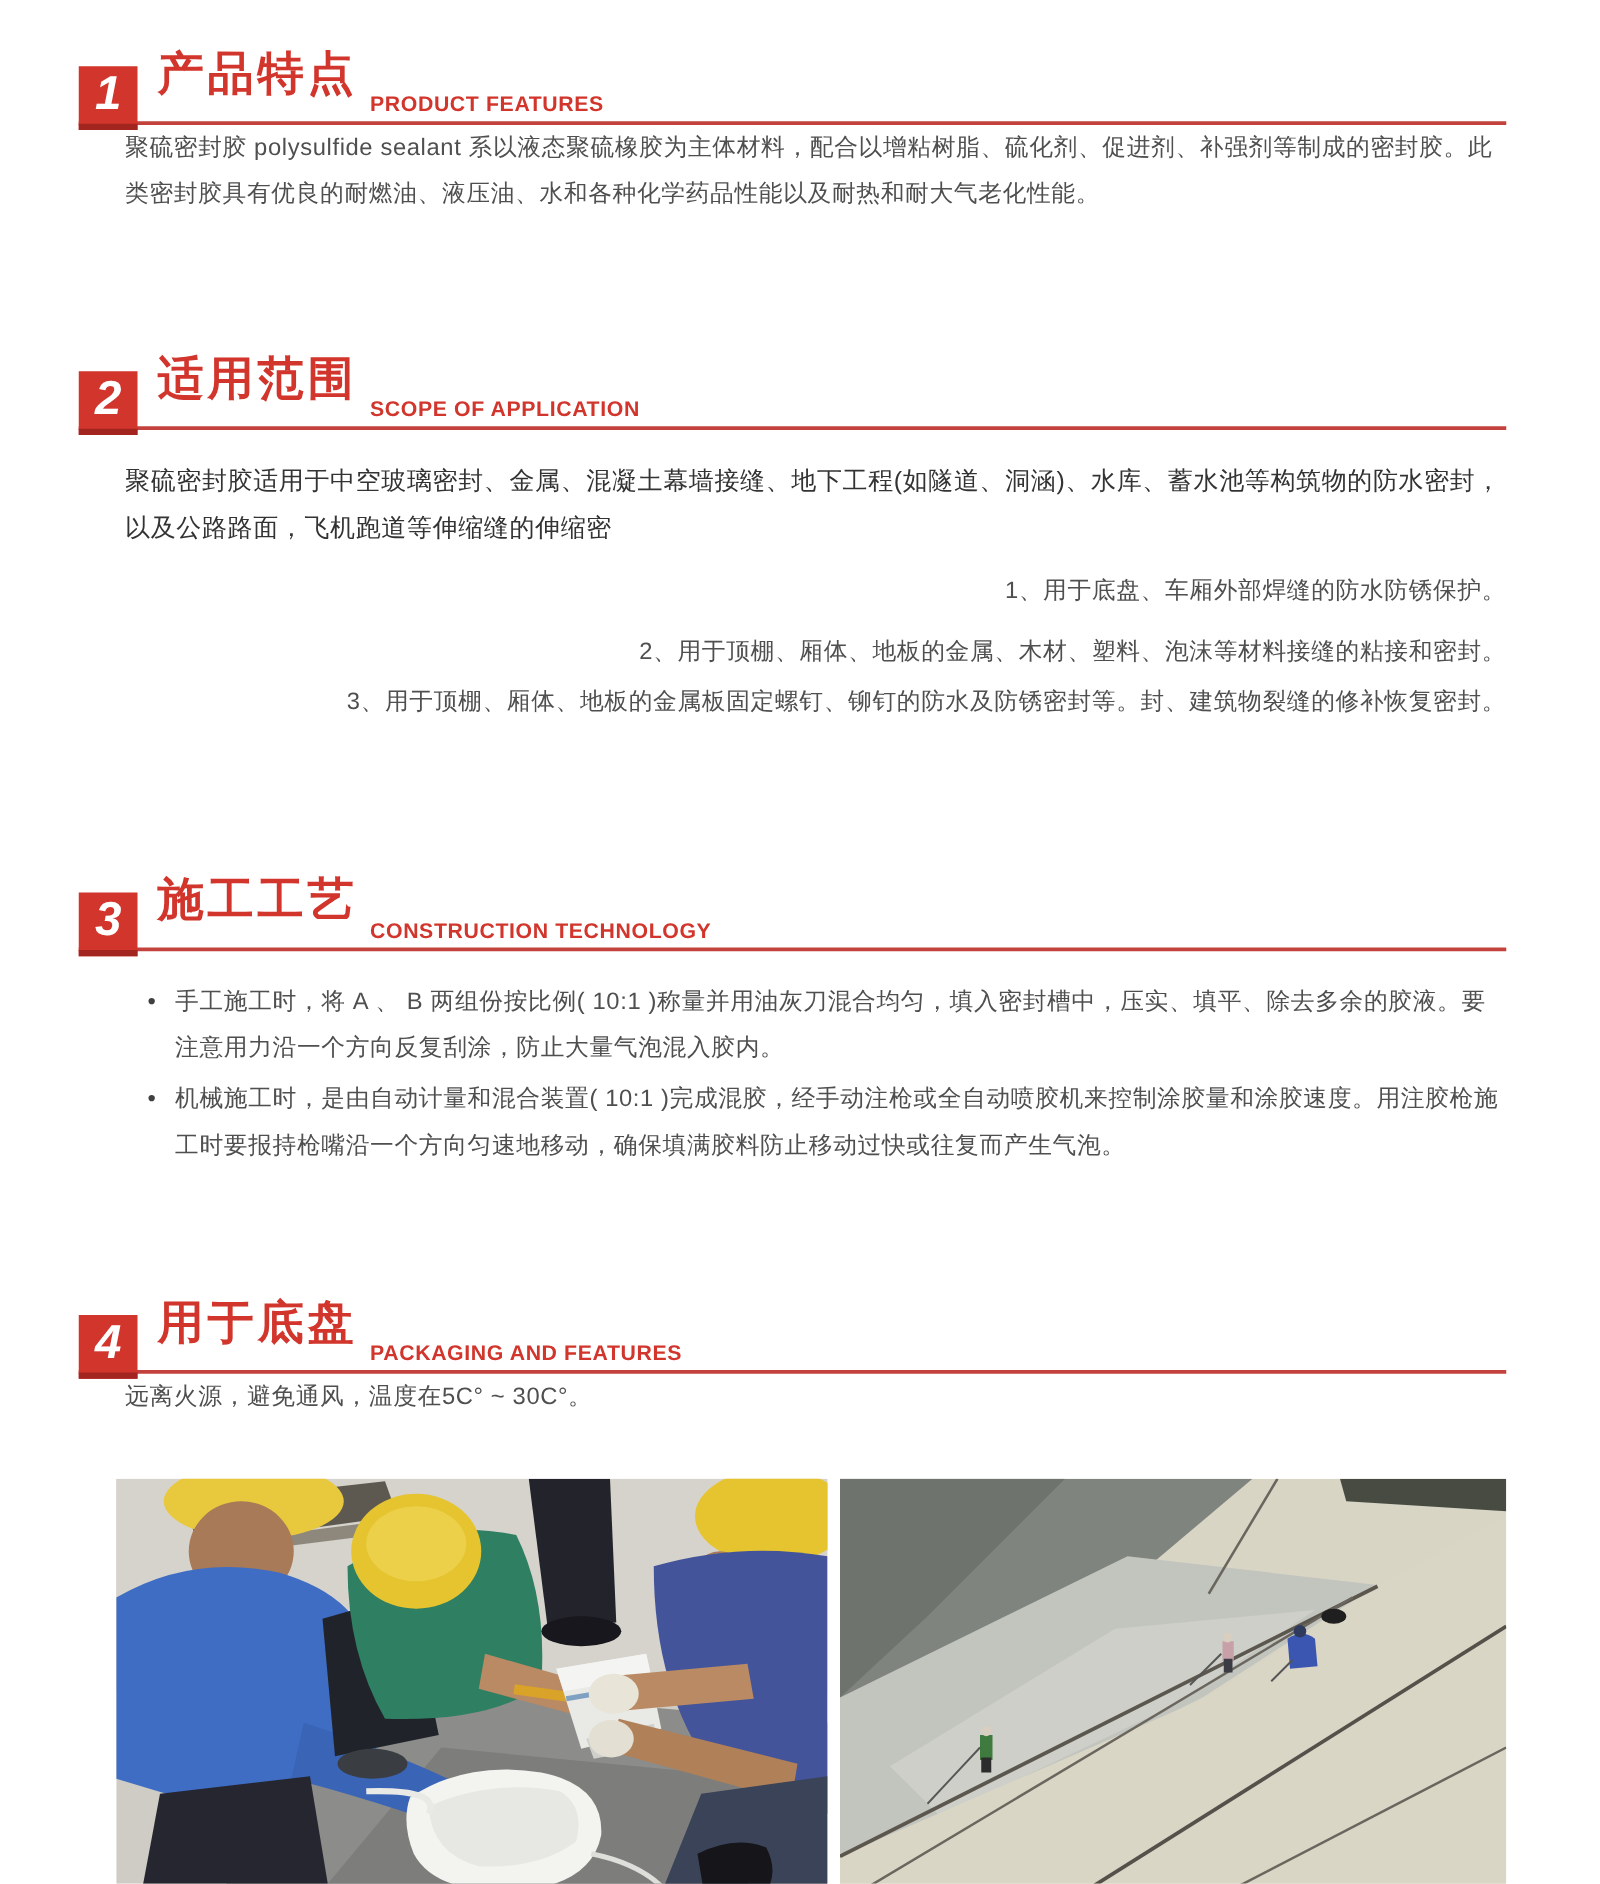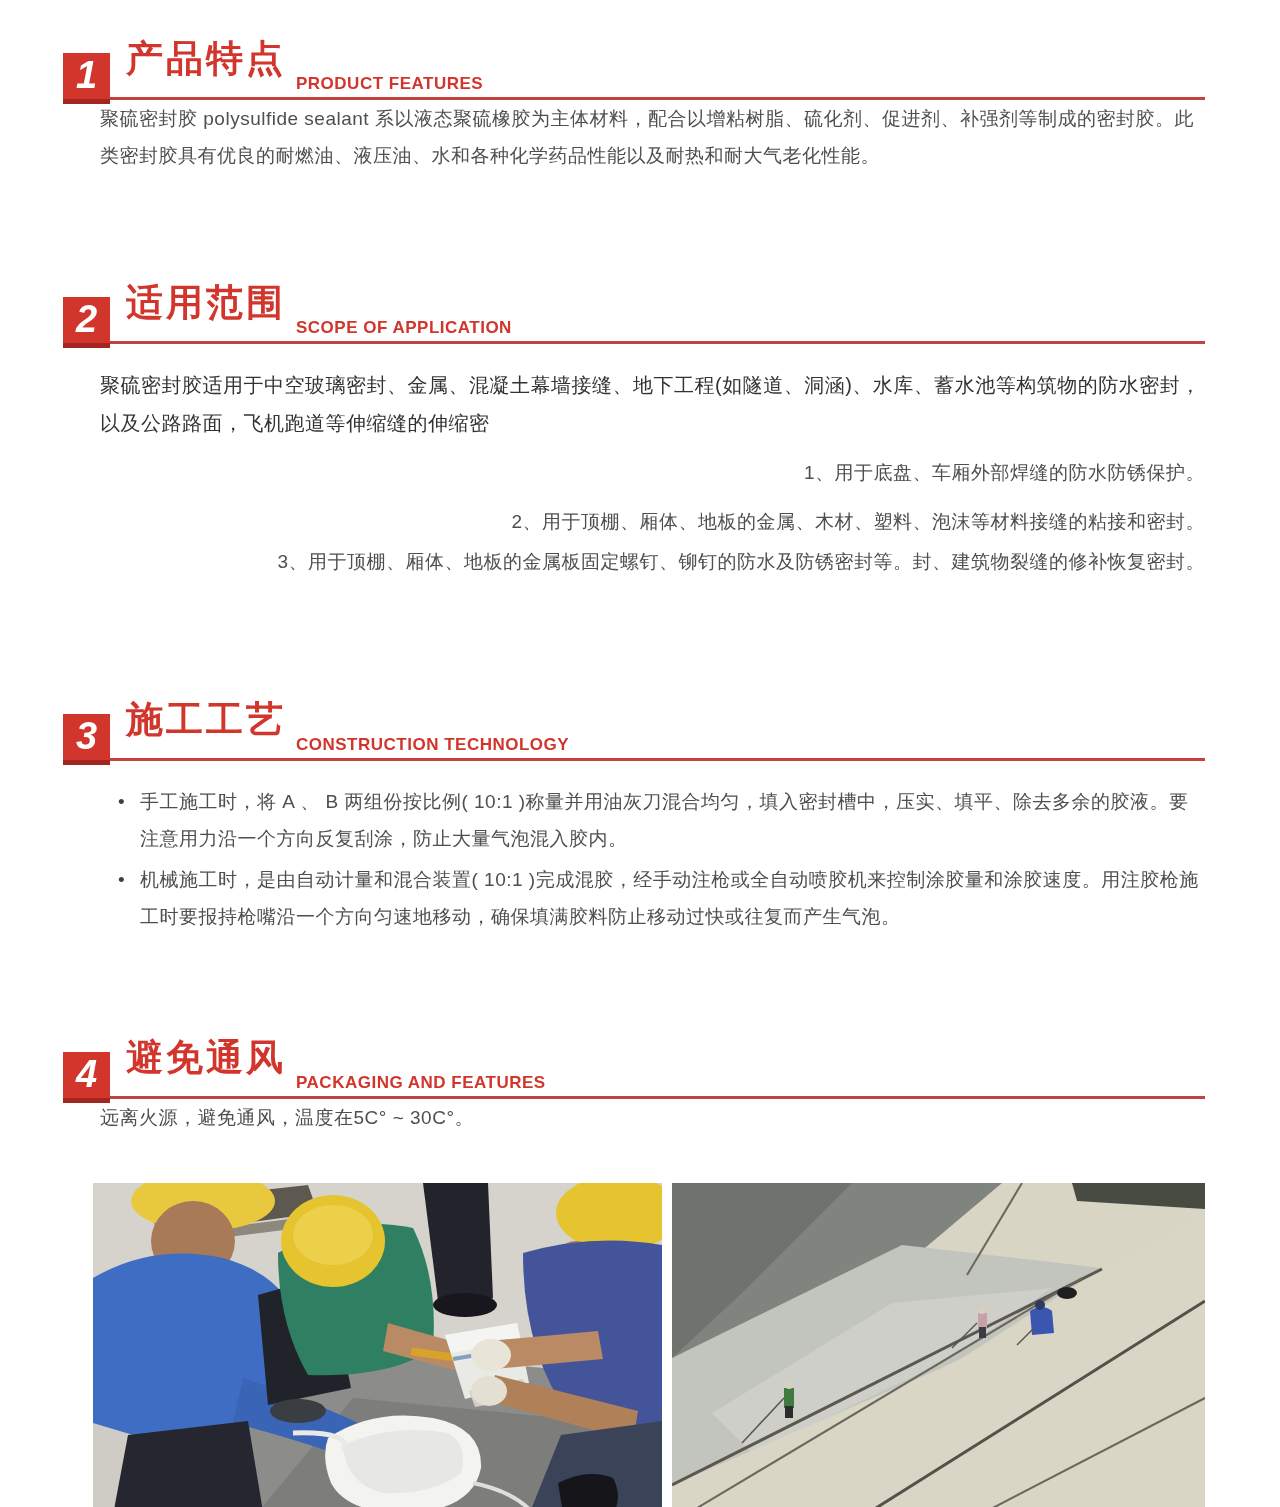--- a/index.html
+++ b/index.html
@@ -103,21 +103,21 @@
       </div>
       <ul class="bullet-list">
         <li>手工施工时，将 A 、 B 两组份按比例( 10:1 )称量并用油灰刀混合均匀，填入密封槽中，压实、填平、除去多余的胶液。要注意用力沿一个方向反复刮涂，防止大量气泡混入胶内。</li>
         <li>机械施工时，是由自动计量和混合装置( 10:1 )完成混胶，经手动注枪或全自动喷胶机来控制涂胶量和涂胶速度。用注胶枪施工时要报持枪嘴沿一个方向匀速地移动，确保填满胶料防止移动过快或往复而产生气泡。</li>
       </ul>
     </div>
 
     <div class="sec4">
       <div class="sec-header">
         <div class="num-box">4</div>
-        <div class="title-zh">避免通风</div>
+        <div class="title-zh">用于底盘</div>
         <div class="title-en">PACKAGING AND FEATURES</div>
       </div>
       <p class="body-par">远离火源，避免通风，温度在5C° ~ 30C°。</p>
     </div>
 
     <div class="photos">
 
       <svg class="photo" width="569" height="359" viewBox="0 0 569 359" preserveAspectRatio="none">
         <rect x="0" y="0" width="569" height="359" fill="#cfccc5"></rect>
 

